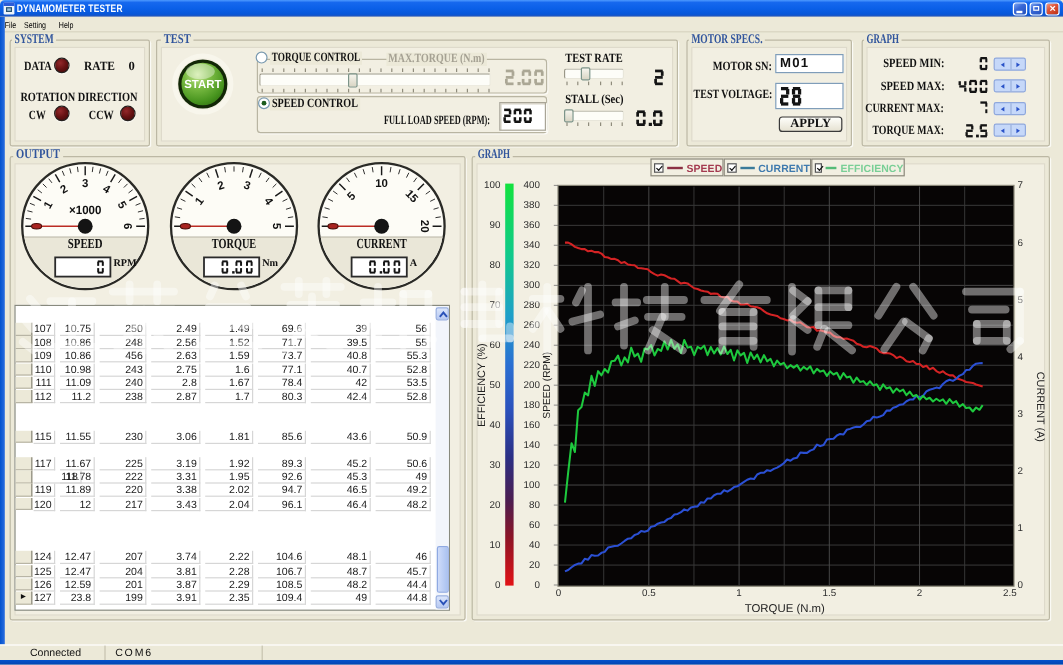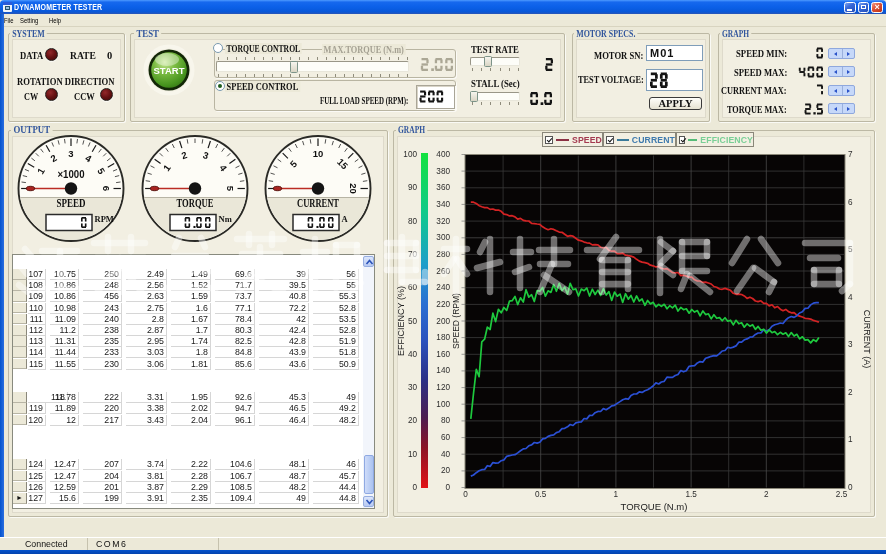--- a/index.html
+++ b/index.html
@@ -559,21 +559,21 @@
       <div class="cell" style="left:300px;width:46px">55.3</div>
     </div>
     <div class="trow" style="top:47.6px">
       <div class="csel" style="left:0;width:14px"></div>
       <div class="cell" style="left:15px;width:18px">110</div>
       <div class="cell" style="left:37px;width:29px">10.98</div>
       <div class="cell" style="left:70px;width:39px">243</div>
       <div class="cell" style="left:113px;width:41px">2.75</div>
       <div class="cell" style="left:158px;width:40px">1.6</div>
       <div class="cell" style="left:202px;width:40px">77.1</div>
-      <div class="cell" style="left:246px;width:50px">72.2</div>
+      <div class="cell" style="left:246px;width:50px">40.7</div>
       <div class="cell" style="left:300px;width:46px">52.8</div>
     </div>
     <div class="trow" style="top:58.8px">
       <div class="csel" style="left:0;width:14px"></div>
       <div class="cell" style="left:15px;width:18px">111</div>
       <div class="cell" style="left:37px;width:29px">11.09</div>
       <div class="cell" style="left:70px;width:39px">240</div>
       <div class="cell" style="left:113px;width:41px">2.8</div>
       <div class="cell" style="left:158px;width:40px">1.67</div>
       <div class="cell" style="left:202px;width:40px">78.4</div>
@@ -584,53 +584,42 @@
       <div class="csel" style="left:0;width:14px"></div>
       <div class="cell" style="left:15px;width:18px">112</div>
       <div class="cell" style="left:37px;width:29px">11.2</div>
       <div class="cell" style="left:70px;width:39px">238</div>
       <div class="cell" style="left:113px;width:41px">2.87</div>
       <div class="cell" style="left:158px;width:40px">1.7</div>
       <div class="cell" style="left:202px;width:40px">80.3</div>
       <div class="cell" style="left:246px;width:50px">42.4</div>
       <div class="cell" style="left:300px;width:46px">52.8</div>
     </div>
-    <div class="trow" style="top:81.2px">
-      <div class="csel" style="left:0;width:14px"></div>
-      <div class="cell" style="left:15px;width:18px">113</div>
-      <div class="cell" style="left:37px;width:29px">11.31</div>
-      <div class="cell" style="left:70px;width:39px">235</div>
-      <div class="cell" style="left:113px;width:41px">2.95</div>
-      <div class="cell" style="left:158px;width:40px">1.74</div>
-      <div class="cell" style="left:202px;width:40px">82.5</div>
-      <div class="cell" style="left:246px;width:50px">42.8</div>
-      <div class="cell" style="left:300px;width:46px">51.9</div>
-    </div>
-    <div class="trow" style="top:92.4px">
-      <div class="csel" style="left:0;width:14px"></div>
-      <div class="cell" style="left:15px;width:18px">114</div>
-      <div class="cell" style="left:37px;width:29px">11.44</div>
-      <div class="cell" style="left:70px;width:39px">233</div>
-      <div class="cell" style="left:113px;width:41px">3.03</div>
-      <div class="cell" style="left:158px;width:40px">1.8</div>
-      <div class="cell" style="left:202px;width:40px">84.8</div>
-      <div class="cell" style="left:246px;width:50px">43.9</div>
-      <div class="cell" style="left:300px;width:46px">51.8</div>
-    </div>
     <div class="trow" style="top:103.6px">
       <div class="csel" style="left:0;width:14px"></div>
       <div class="cell" style="left:15px;width:18px">115</div>
       <div class="cell" style="left:37px;width:29px">11.55</div>
       <div class="cell" style="left:70px;width:39px">230</div>
       <div class="cell" style="left:113px;width:41px">3.06</div>
       <div class="cell" style="left:158px;width:40px">1.81</div>
       <div class="cell" style="left:202px;width:40px">85.6</div>
       <div class="cell" style="left:246px;width:50px">43.6</div>
       <div class="cell" style="left:300px;width:46px">50.9</div>
     </div>
+    <div class="trow" style="top:126.0px">
+      <div class="csel" style="left:0;width:14px"></div>
+      <div class="cell" style="left:15px;width:18px">117</div>
+      <div class="cell" style="left:37px;width:29px">11.67</div>
+      <div class="cell" style="left:70px;width:39px">225</div>
+      <div class="cell" style="left:113px;width:41px">3.19</div>
+      <div class="cell" style="left:158px;width:40px">1.92</div>
+      <div class="cell" style="left:202px;width:40px">89.3</div>
+      <div class="cell" style="left:246px;width:50px">45.2</div>
+      <div class="cell" style="left:300px;width:46px">50.6</div>
+    </div>
     <div class="trow" style="top:137.2px">
       <div class="csel" style="left:0;width:14px"></div>
       <div class="cell" style="left:15px;width:40px">118</div>
       <div class="cell" style="left:37px;width:29px">11.78</div>
       <div class="cell" style="left:70px;width:39px">222</div>
       <div class="cell" style="left:113px;width:41px">3.31</div>
       <div class="cell" style="left:158px;width:40px">1.95</div>
       <div class="cell" style="left:202px;width:40px">92.6</div>
       <div class="cell" style="left:246px;width:50px">45.3</div>
       <div class="cell" style="left:300px;width:46px">49</div>
@@ -686,21 +675,21 @@
       <div class="cell" style="left:70px;width:39px">201</div>
       <div class="cell" style="left:113px;width:41px">3.87</div>
       <div class="cell" style="left:158px;width:40px">2.29</div>
       <div class="cell" style="left:202px;width:40px">108.5</div>
       <div class="cell" style="left:246px;width:50px">48.2</div>
       <div class="cell" style="left:300px;width:46px">44.4</div>
     </div>
     <div class="trow" style="top:238.0px">
       <div class="csel" style="left:0;width:14px">►</div>
       <div class="cell" style="left:15px;width:18px">127</div>
-      <div class="cell" style="left:37px;width:29px">15.6</div>
+      <div class="cell" style="left:37px;width:29px">23.8</div>
       <div class="cell" style="left:70px;width:39px">199</div>
       <div class="cell" style="left:113px;width:41px">3.91</div>
       <div class="cell" style="left:158px;width:40px">2.35</div>
       <div class="cell" style="left:202px;width:40px">109.4</div>
       <div class="cell" style="left:246px;width:50px">49</div>
       <div class="cell" style="left:300px;width:46px">44.8</div>
     </div>
   </div>
 <div class="sbar">
     <div class="sbtn" style="top:1px">

